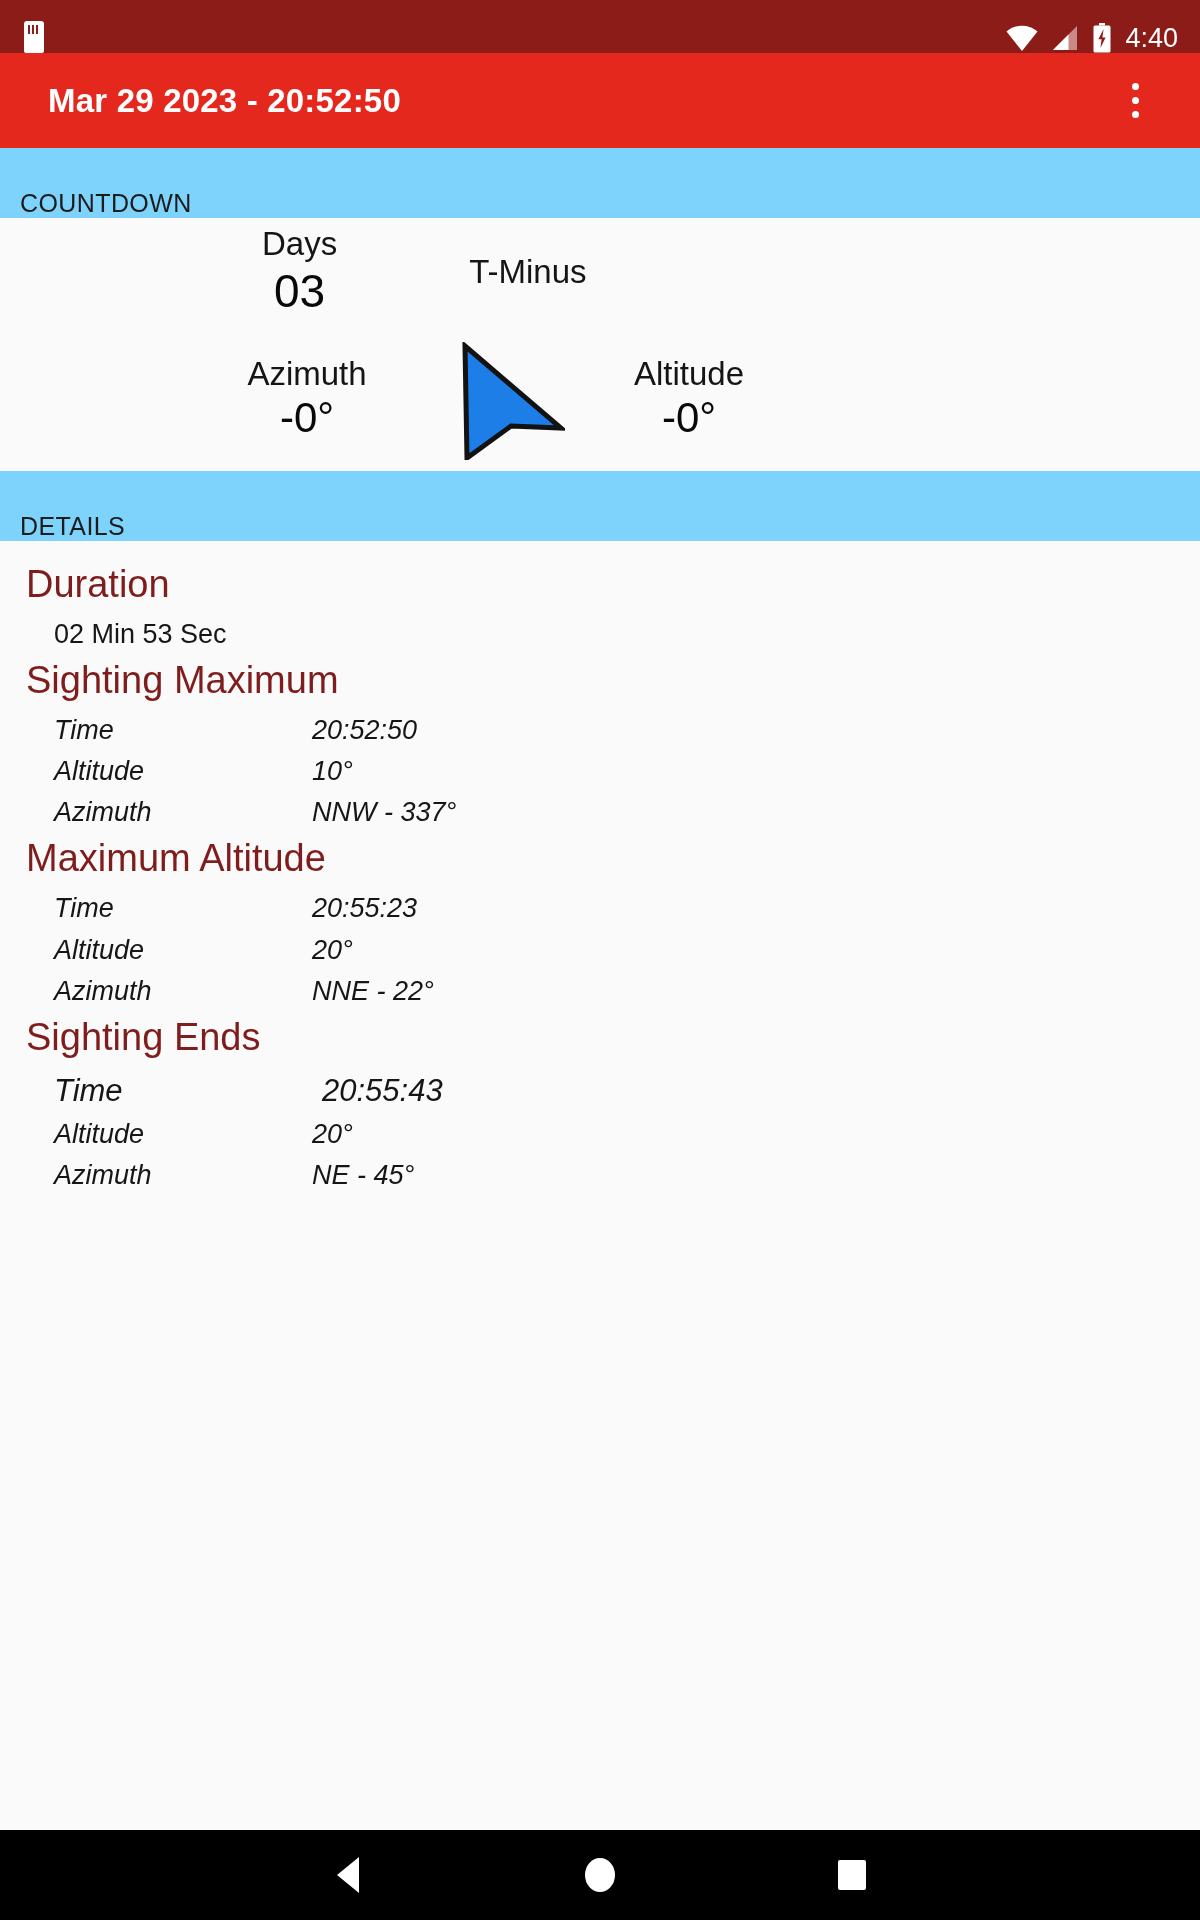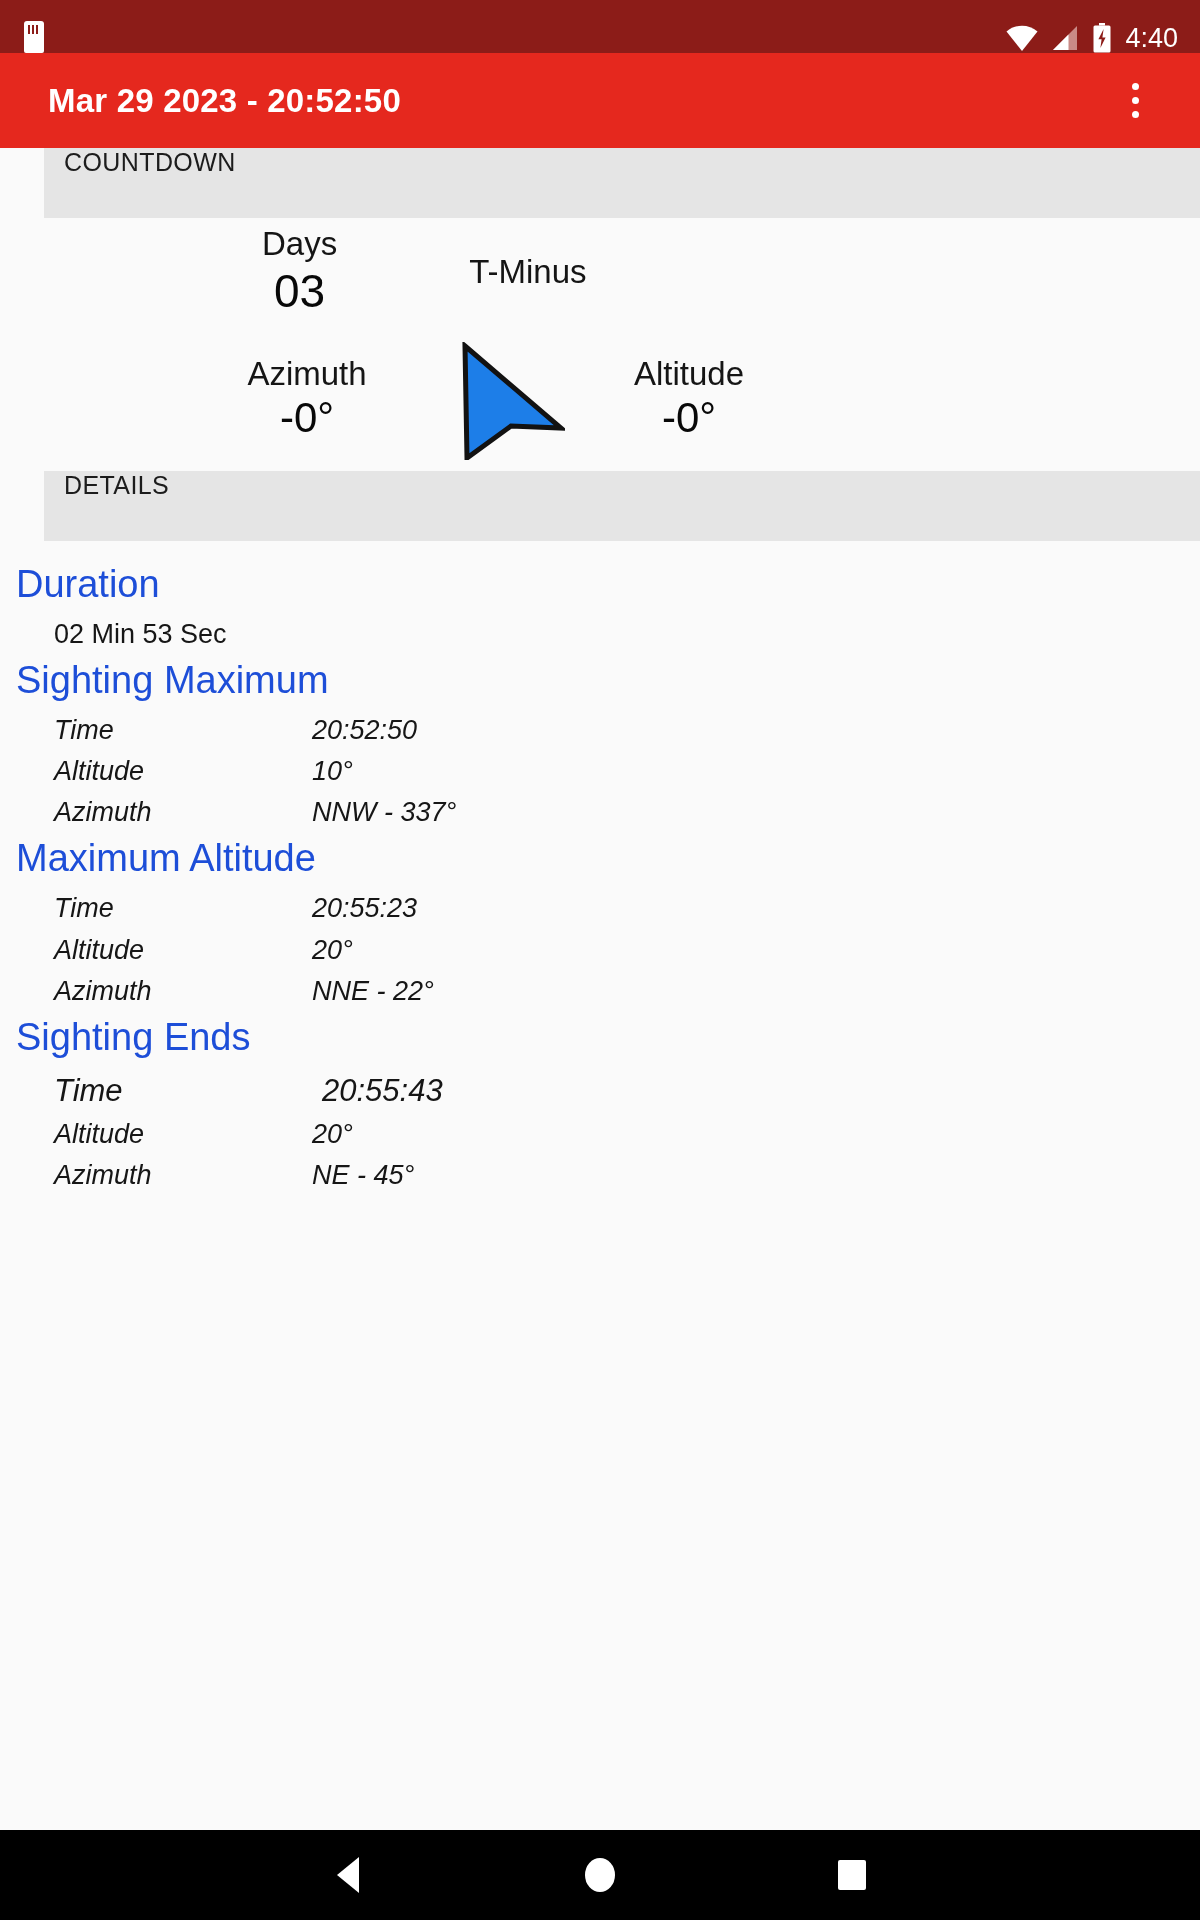--- a/index.html
+++ b/index.html
@@ -88,27 +88,26 @@
   }
   .overflow-menu i {
     display: block;
     width: 7px; height: 7px;
     border-radius: 50%;
     background: #ffffff;
   }
 
   
   .section-header {
-    background: #e5e5e5;
+    background: #7dd3fc;
     height: 70px;
     display: flex;
-    align-items: flex-start;
+    align-items: flex-end;
     padding-left: 20px;
     flex: 0 0 auto;
-    margin-left: 44px;
   }
   .section-header span {
     font-size: 25px;
     color: #1c1c1c;
     letter-spacing: 0.4px;
   }
 
   
   .countdown-panel {
     background: #fafafa;
@@ -148,22 +147,22 @@
   
   .details-panel {
     background: #fafafa;
     flex: 1 1 auto;
     padding: 18px 0 0 0;
     overflow: hidden;
   }
   .detail-group { margin-bottom: 0; }
   .group-title {
     font-size: 38px;
-    color: #1d4ed8;
-    padding-left: 16px;
+    color: #7f1d1d;
+    padding-left: 26px;
     line-height: 1.35;
     margin-bottom: 4px;
   }
   .group-subvalue {
     font-size: 27px;
     color: #161616;
     padding-left: 54px;
     line-height: 1.5;
     margin-bottom: 0;
   }

